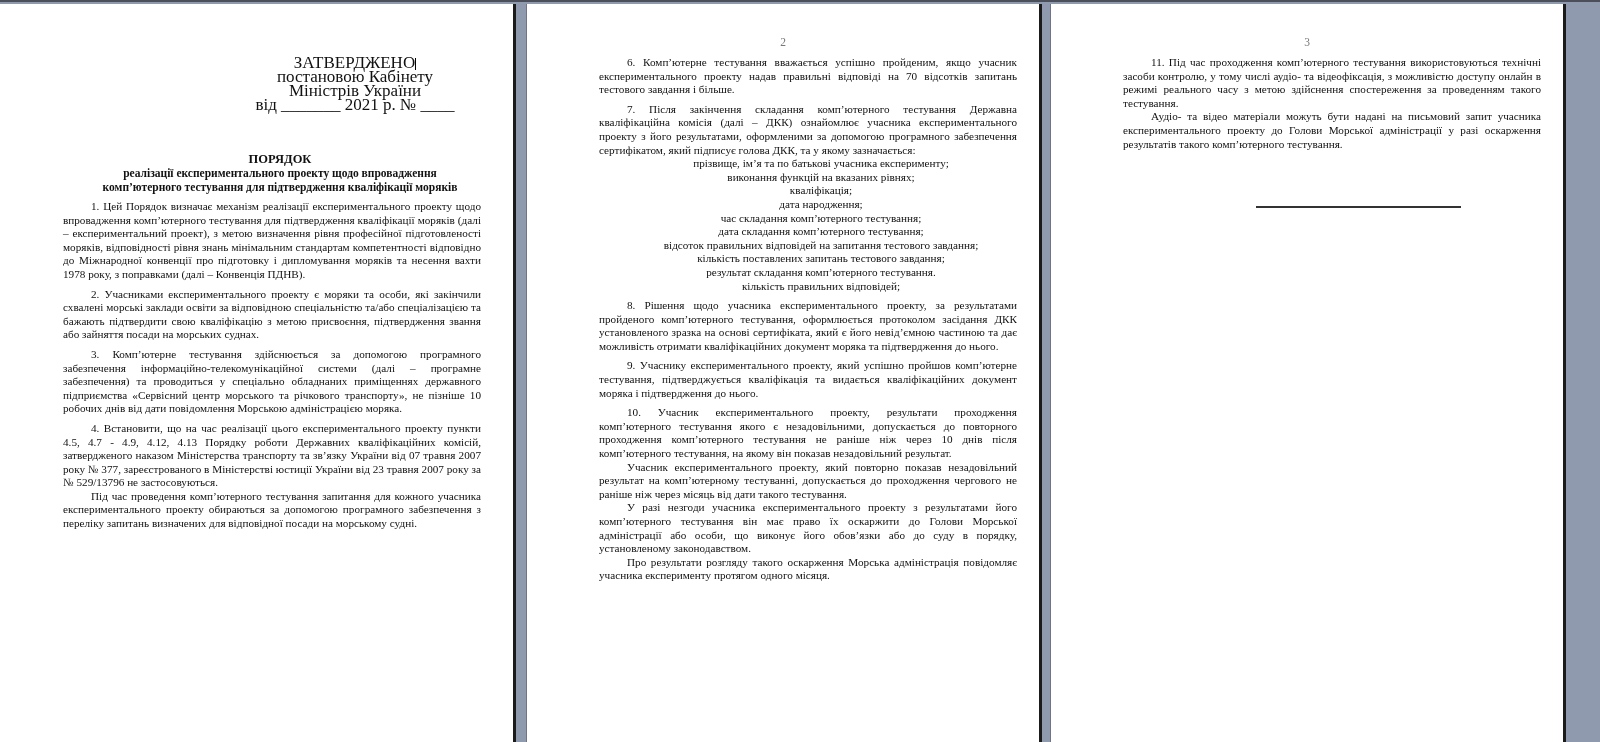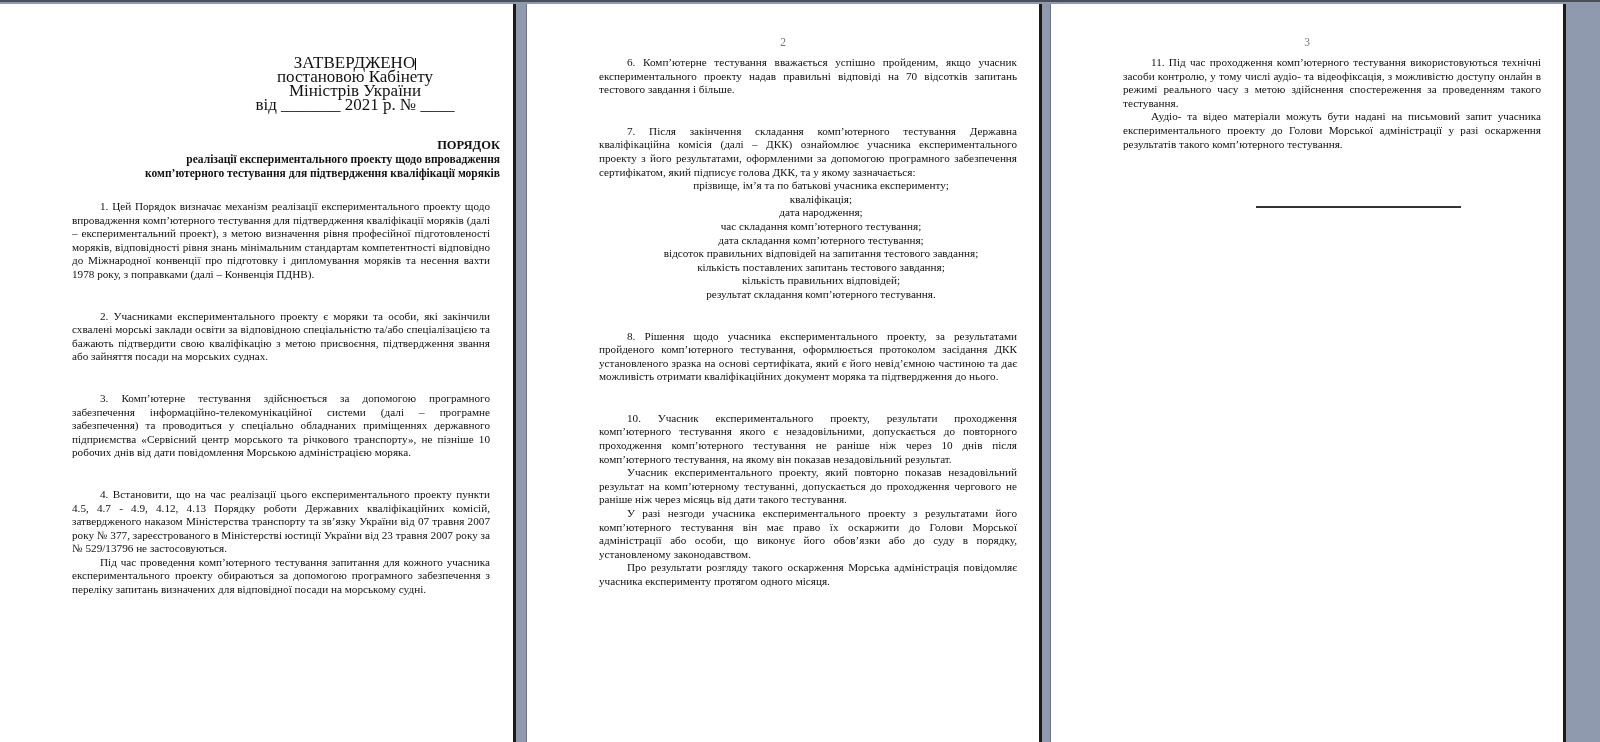--- a/index.html
+++ b/index.html
@@ -23,27 +23,27 @@
     #page2 { left: 526px; width: 516px; border-left: 1px solid #6e7585; }
     #page3 { left: 1050px; width: 516px; border-left: 1px solid #6e7585; }
 
     .text {
       position: absolute;
       font-size: 11.2px;
       line-height: 13.6px;
       text-align: justify;
     }
     .p { text-indent: 28px; }
-    .gap { margin-top: 28px; }
+    .gap { margin-top: 6px; }
     .pagenum { position: absolute; width: 100%; text-align: center; top: 32px; font-size: 11.5px; color: #777; }
     .list-item { padding-left: 26px; text-align: center; }
 
     .approval { position: absolute; left: 240px; top: 52px; width: 230px; text-align: center; font-size: 17px; line-height: 14px; }
     .caret { display: inline-block; width: 1px; height: 12px; background: #000; vertical-align: -2px; }
-    .title-block { position: absolute; left: 60px; top: 134px; width: 440px; text-align: right; font-size: 11.5px; line-height: 14px; font-weight: bold; }
+    .title-block { position: absolute; left: 60px; top: 148px; width: 440px; text-align: center; font-size: 11.5px; line-height: 14px; font-weight: bold; }
     .title-block .main { font-size: 12.5px; }
     .end-rule { position: absolute; left: 205px; top: 202px; width: 205px; height: 2px; background: #333; }
   </style>
 </head>
 <body>
 
 <div class="viewport">
 
   <div class="page" id="page1">
     <div class="approval">
@@ -51,46 +51,48 @@
       <div>постановою Кабінету Міністрів України</div>
       <div>від _______ 2021 р. № ____</div>
     </div>
 
     <div class="title-block">
       <div class="main">ПОРЯДОК</div>
       <div>реалізації експериментального проекту щодо впровадження</div>
       <div>комп’ютерного тестування для підтвердження кваліфікації моряків</div>
     </div>
 
-    <div class="text" style="left:72px; top:196px; width:418px;">
+    <div class="text" style="left:63px; top:196px; width:418px;">
       <p class="p">1. Цей Порядок визначає механізм реалізації експериментального проекту щодо впровадження комп’ютерного тестування для підтвердження кваліфікації моряків (далі – експериментальний проект), з метою визначення рівня професійної підготовленості моряків, відповідності рівня знань мінімальним стандартам компетентності відповідно до Міжнародної конвенції про підготовку і дипломування моряків та несення вахти 1978 року, з поправками (далі – Конвенція ПДНВ).</p>
       <p class="p gap">2. Учасниками експериментального проекту є моряки та особи, які закінчили схвалені морські заклади освіти за відповідною спеціальністю та/або спеціалізацією та бажають підтвердити свою кваліфікацію з метою присвоєння, підтвердження звання або зайняття посади на морських суднах.</p>
       <p class="p gap">3. Комп’ютерне тестування здійснюється за допомогою програмного забезпечення інформаційно-телекомунікаційної системи (далі – програмне забезпечення) та проводиться у спеціально обладнаних приміщеннях державного підприємства «Сервісний центр морського та річкового транспорту», не пізніше 10 робочих днів від дати повідомлення Морською адміністрацією моряка.</p>
       <p class="p gap">4. Встановити, що на час реалізації цього експериментального проекту пункти 4.5, 4.7 - 4.9, 4.12, 4.13 Порядку роботи Державних кваліфікаційних комісій, затвердженого наказом Міністерства транспорту та зв’язку України від 07 травня 2007 року № 377, зареєстрованого в Міністерстві юстиції України від 23 травня 2007 року за № 529/13796 не застосовуються.</p>
       <p class="p">Під час проведення комп’ютерного тестування запитання для кожного учасника експериментального проекту обираються за допомогою програмного забезпечення з переліку запитань визначених для відповідної посади на морському судні.</p>
     </div>
   </div>
 
   <div class="page" id="page2">
     <div class="pagenum">2</div>
     <div class="text" style="left:72px; top:52px; width:418px;">
       <p class="p">6. Комп’ютерне тестування вважається успішно пройденим, якщо учасник експериментального проекту надав правильні відповіді на 70 відсотків запитань тестового завдання і більше.</p>
       <p class="p gap">7. Після закінчення складання комп’ютерного тестування Державна кваліфікаційна комісія (далі – ДКК) ознайомлює учасника експериментального проекту з його результатами, оформленими за допомогою програмного забезпечення сертифікатом, який підписує голова ДКК, та у якому зазначається:</p>
       <div>
         <div class="list-item">прізвище, ім’я та по батькові учасника експерименту;</div>
+        <div class="list-item">виконання функцій на вказаних рівнях;</div>
         <div class="list-item">кваліфікація;</div>
         <div class="list-item">дата народження;</div>
         <div class="list-item">час складання комп’ютерного тестування;</div>
         <div class="list-item">дата складання комп’ютерного тестування;</div>
         <div class="list-item">відсоток правильних відповідей на запитання тестового завдання;</div>
         <div class="list-item">кількість поставлених запитань тестового завдання;</div>
+        <div class="list-item">результат складання комп’ютерного тестування.</div>
         <div class="list-item">кількість правильних відповідей;</div>
-        <div class="list-item">результат складання комп’ютерного тестування.</div>
       </div>
       <p class="p gap">8. Рішення щодо учасника експериментального проекту, за результатами пройденого комп’ютерного тестування, оформлюється протоколом засідання ДКК установленого зразка на основі сертифіката, який є його невід’ємною частиною та дає можливість отримати кваліфікаційних документ моряка та підтвердження до нього.</p>
+      <p class="p gap">9. Учаснику експериментального проекту, який успішно пройшов комп’ютерне тестування, підтверджується кваліфікація та видається кваліфікаційних документ моряка і підтвердження до нього.</p>
       <p class="p gap">10. Учасник експериментального проекту, результати проходження комп’ютерного тестування якого є незадовільними, допускається до повторного проходження комп’ютерного тестування не раніше ніж через 10 днів після комп’ютерного тестування, на якому він показав незадовільний результат.</p>
       <p class="p">Учасник експериментального проекту, який повторно показав незадовільний результат на комп’ютерному тестуванні, допускається до проходження чергового не раніше ніж через місяць від дати такого тестування.</p>
       <p class="p">У разі незгоди учасника експериментального проекту з результатами його комп’ютерного тестування він має право їх оскаржити до Голови Морської адміністрації або особи, що виконує його обов’язки або до суду в порядку, установленому законодавством.</p>
       <p class="p">Про результати розгляду такого оскарження Морська адміністрація повідомляє учасника експерименту протягом одного місяця.</p>
     </div>
   </div>
 
   <div class="page" id="page3">
     <div class="pagenum">3</div>
     <div class="text" style="left:72px; top:52px; width:418px;">

